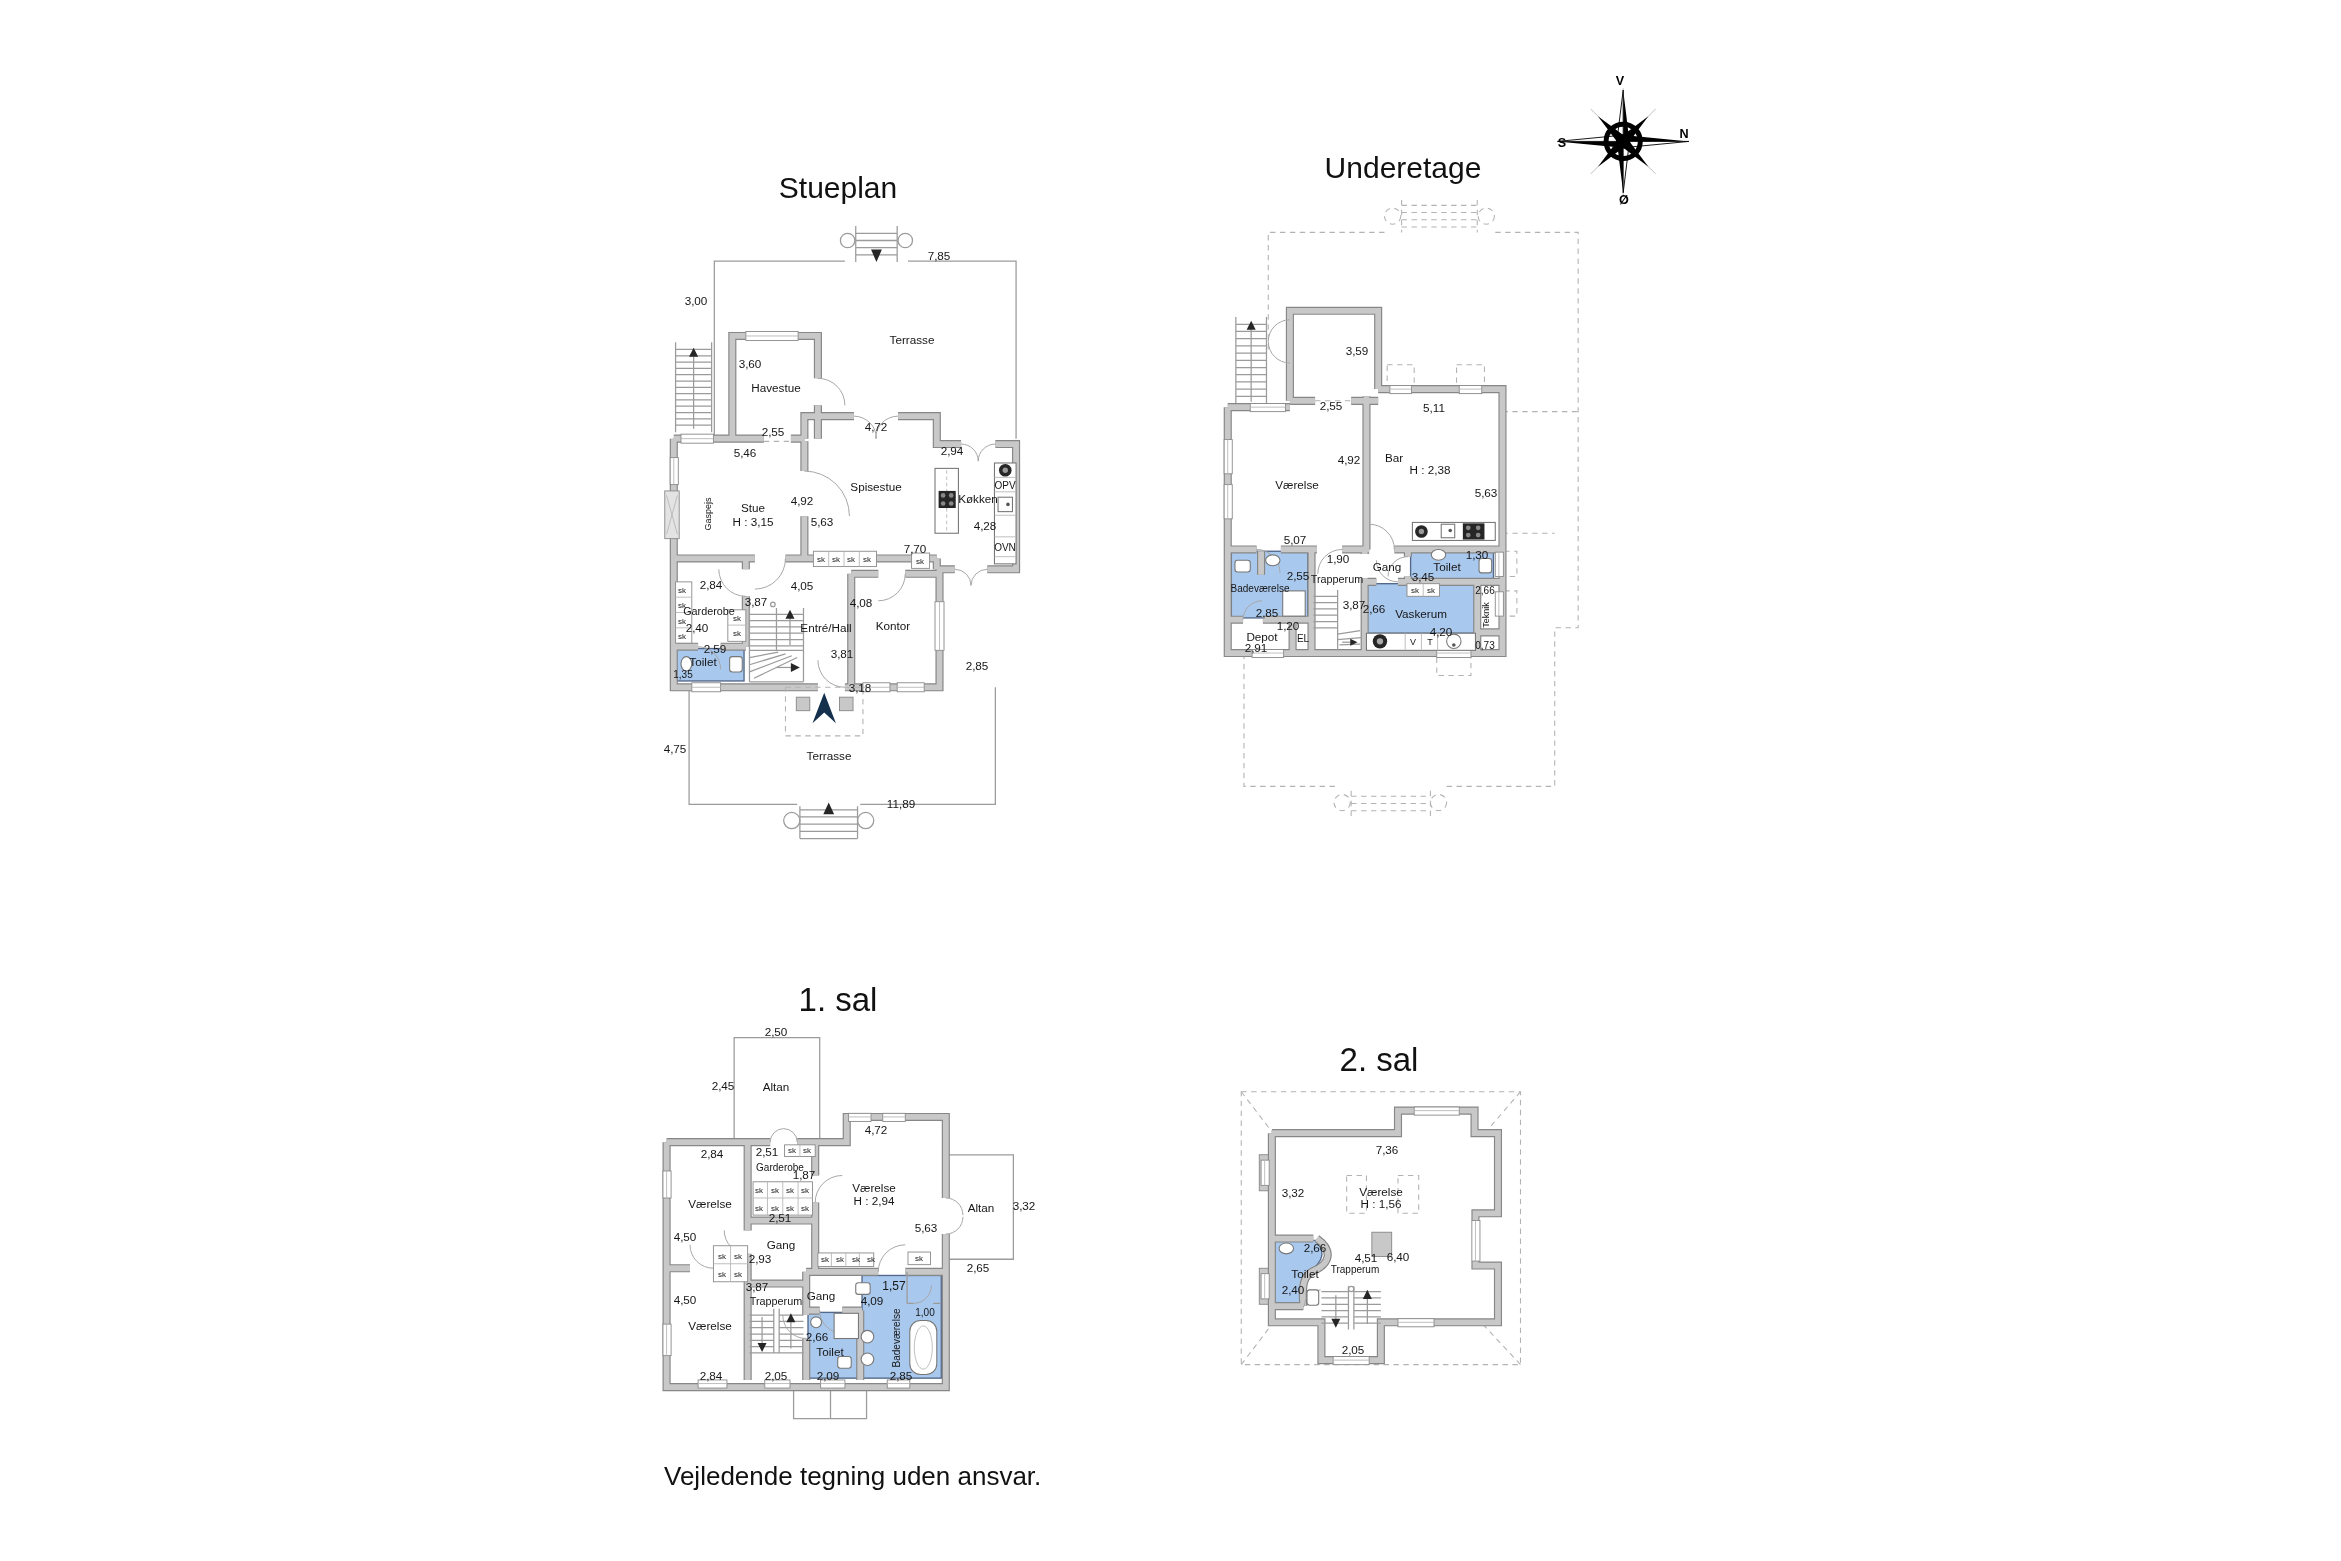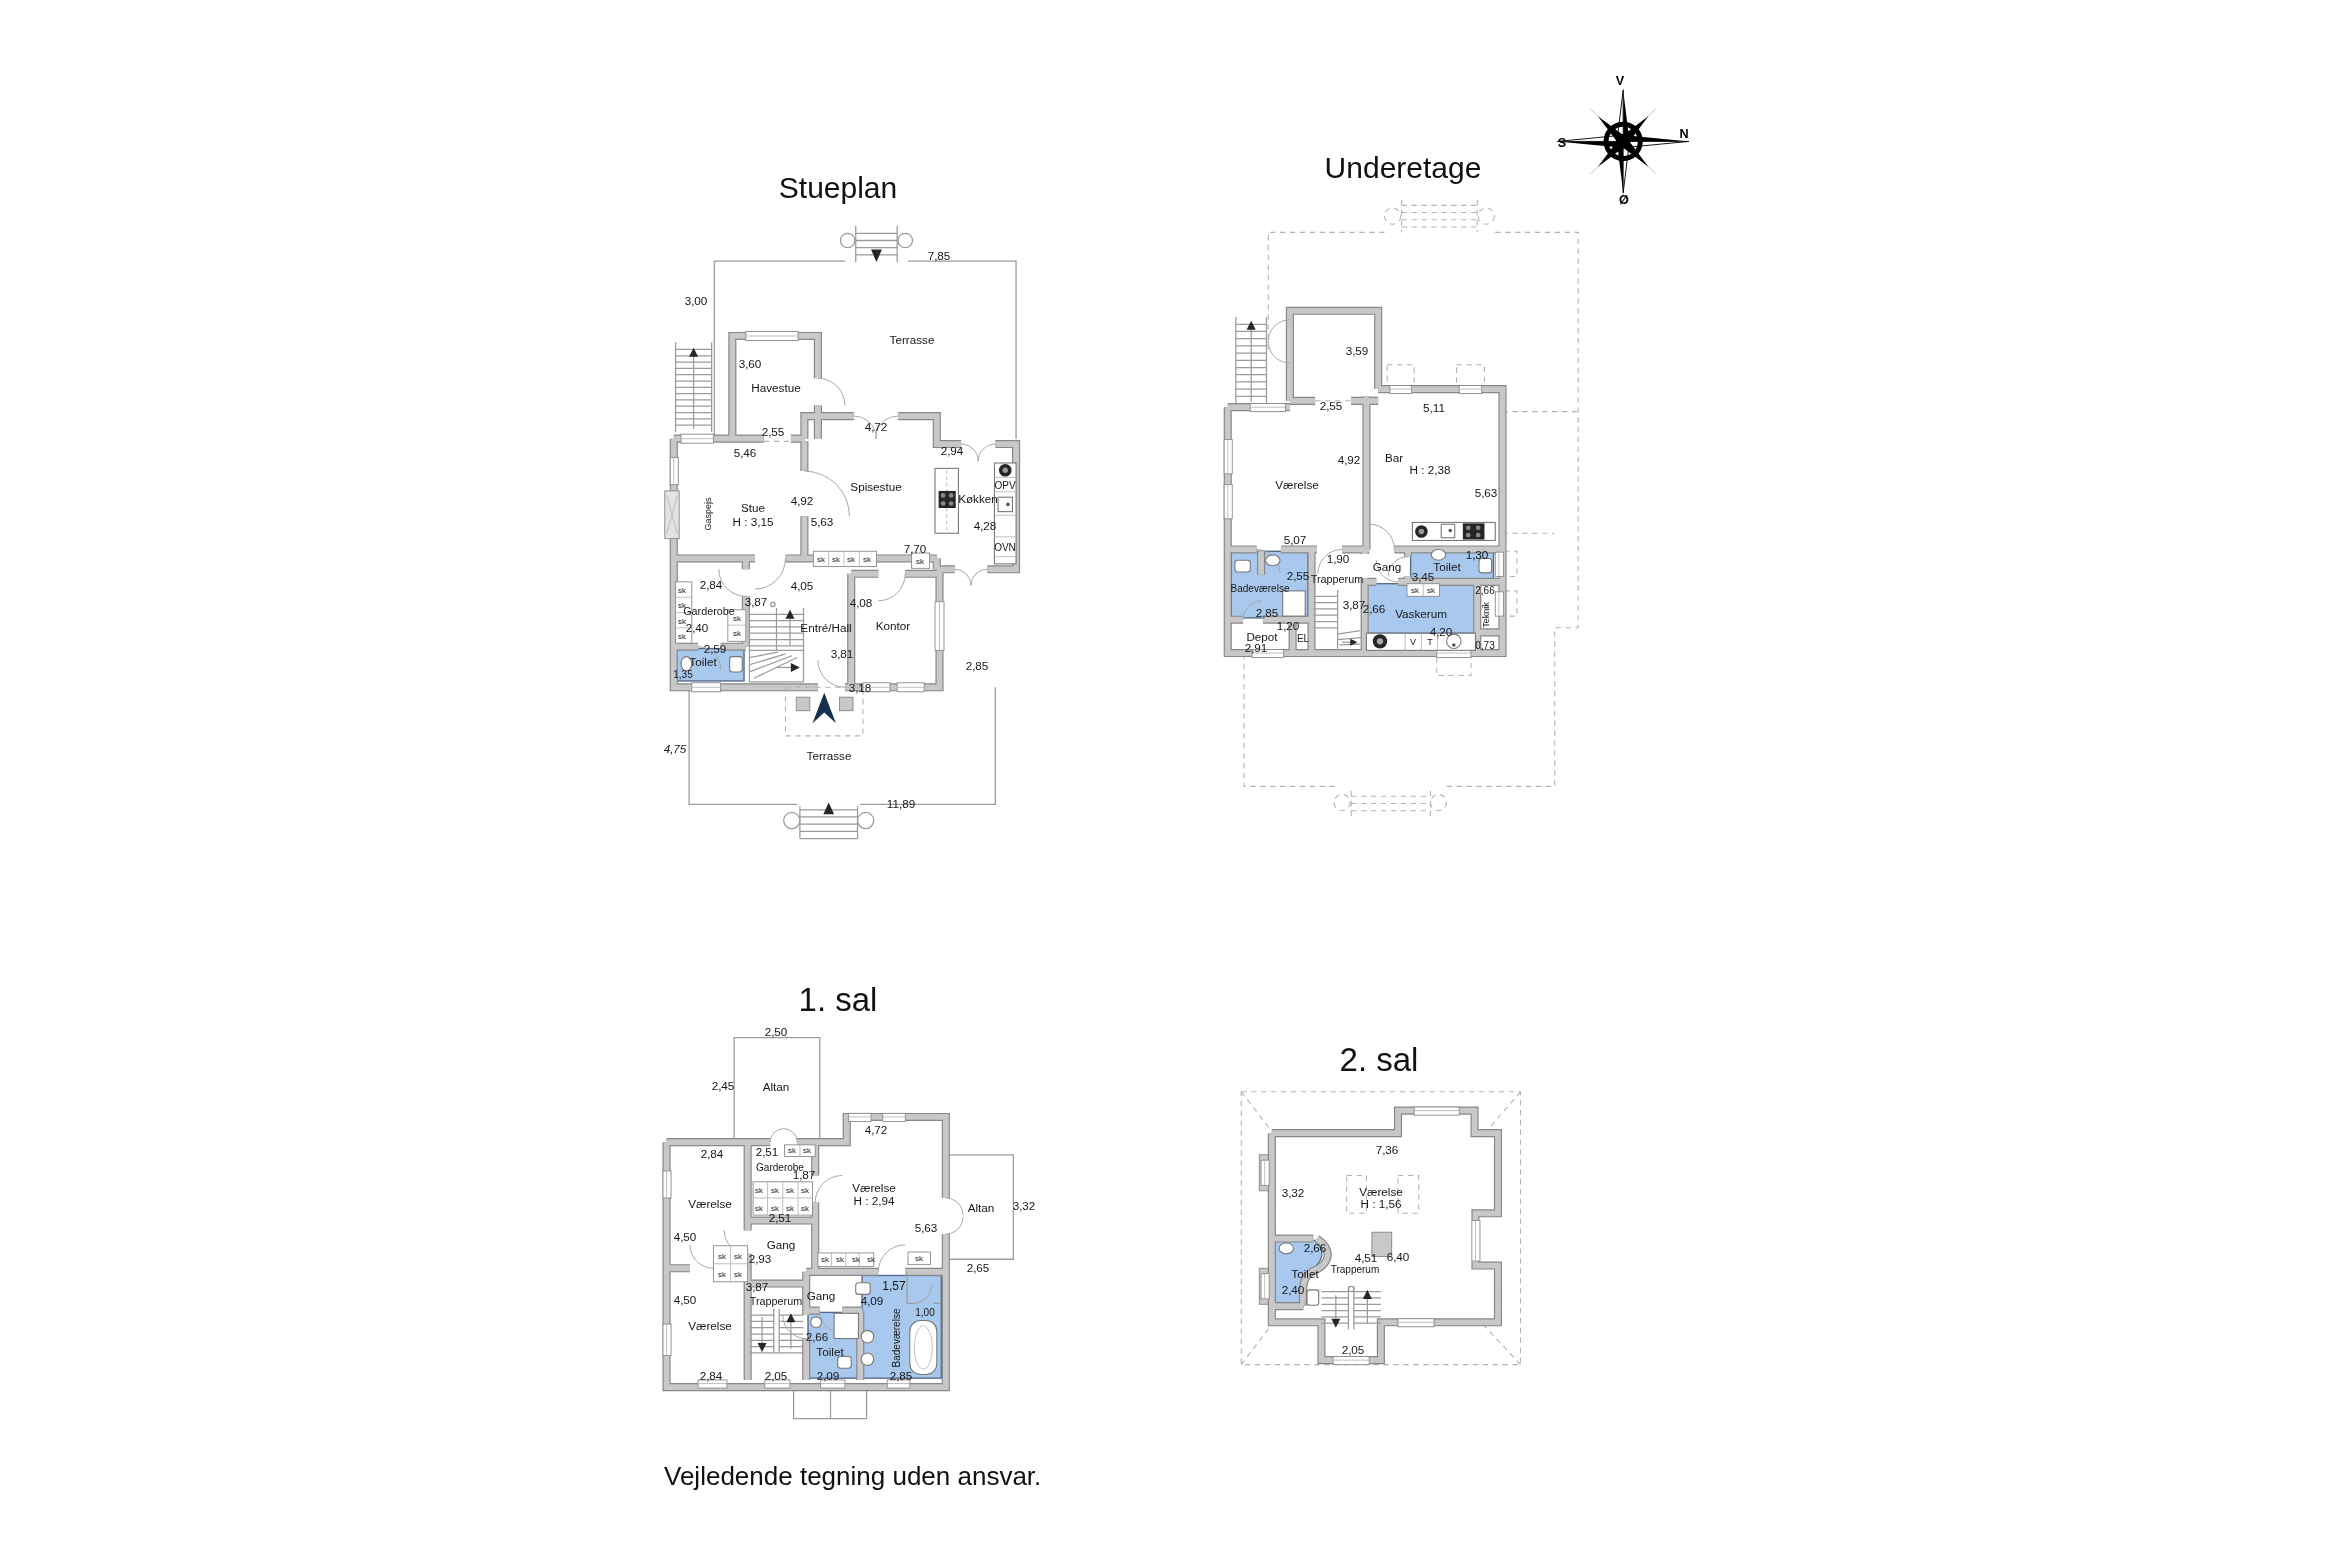--- a/index.html
+++ b/index.html
@@ -429,21 +429,21 @@
         <span class="lbl" style="left: 709px; top: 611px; font-size: 10.8px; transform: translate(-50%, -50%);">Garderobe</span>
         <span class="lbl" style="left: 697px; top: 627px; transform: translate(-50%, -50%);">2,40</span>
         <span class="lbl" style="left: 826px; top: 627px; transform: translate(-50%, -50%);">Entré/Hall</span>
         <span class="lbl" style="left: 893px; top: 625px; transform: translate(-50%, -50%);">Kontor</span>
         <span class="lbl" style="left: 715px; top: 648px; transform: translate(-50%, -50%);">2,59</span>
         <span class="lbl" style="left: 703px; top: 661px; transform: translate(-50%, -50%);">Toilet</span>
         <span class="lbl" style="left: 683px; top: 674px; font-size: 10px; transform: translate(-50%, -50%);">1,35</span>
         <span class="lbl" style="left: 842px; top: 653px; transform: translate(-50%, -50%);">3,81</span>
         <span class="lbl" style="left: 860px; top: 672px; transform: translate(-50%, -50%); margin-top: 15px;">3,18</span>
         <span class="lbl" style="left: 977px; top: 665px; transform: translate(-50%, -50%);">2,85</span>
-        <span class="lbl" style="left: 675px; top: 748px; transform: translate(-50%, -50%); font-style: italic;">4,75</span>
+        <span class="lbl" style="left: 675px; top: 748px; transform: translate(-50%, -50%);">4,75</span>
         <span class="lbl" style="left: 829px; top: 755px; transform: translate(-50%, -50%);">Terrasse</span>
         <span class="lbl" style="left: 901px; top: 803px; transform: translate(-50%, -50%);">11,89</span>
         <span class="lbl" style="left: 821px; top: 559px; font-size: 8px; transform: translate(-50%, -50%);">sk</span>
         <span class="lbl" style="left: 836px; top: 559px; font-size: 8px; transform: translate(-50%, -50%);">sk</span>
         <span class="lbl" style="left: 851px; top: 559px; font-size: 8px; transform: translate(-50%, -50%);">sk</span>
         <span class="lbl" style="left: 867px; top: 559px; font-size: 8px; transform: translate(-50%, -50%);">sk</span>
         <span class="lbl" style="left: 920px; top: 561px; font-size: 8px; transform: translate(-50%, -50%);">sk</span>
         <span class="lbl" style="left: 682px; top: 590px; font-size: 8px; transform: translate(-50%, -50%);">sk</span>
         <span class="lbl" style="left: 682px; top: 605px; font-size: 8px; transform: translate(-50%, -50%);">sk</span>
         <span class="lbl" style="left: 682px; top: 621px; font-size: 8px; transform: translate(-50%, -50%);">sk</span>

